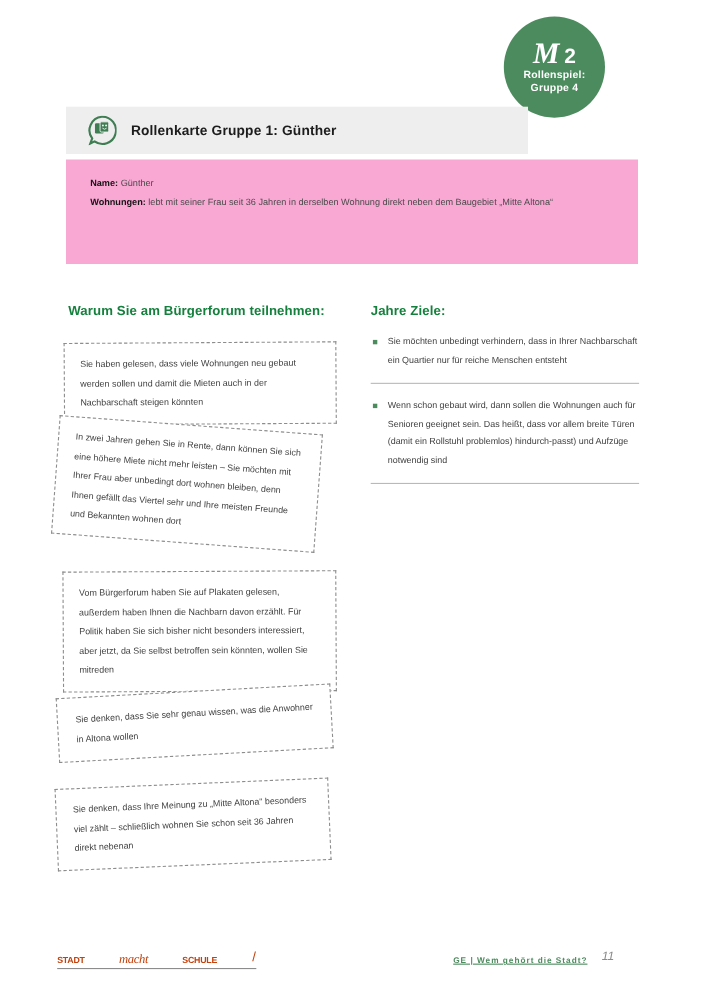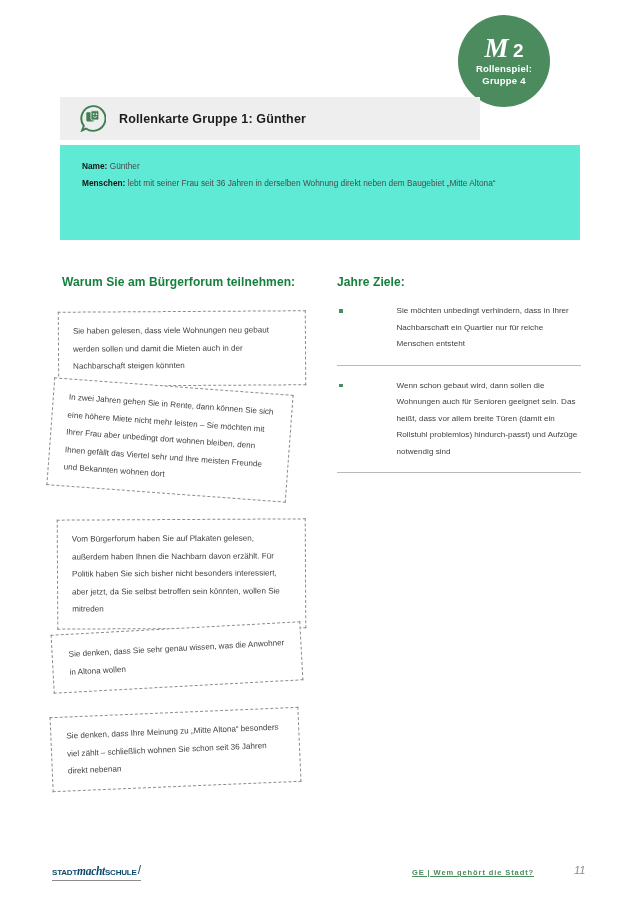--- a/index.html
+++ b/index.html
@@ -85,21 +85,21 @@
     letter-spacing: 0.15px;
   }
 
   
   .info-panel {
     position: absolute;
     left: 60px;
     top: 145px;
     width: 520px;
     height: 95px;
-    background: #5eead4;
+    background: #f9a8d4;
     box-sizing: border-box;
     padding: 13px 22px 0 22px;
   }
   .info-row {
     font-size: 8.3px;
     line-height: 16.5px;
     color: #4b4b4b;
     white-space: nowrap;
   }
   .info-row b {
@@ -158,65 +158,64 @@
     flex: 0 0 auto;
     width: 3.5px;
     height: 3.5px;
     background: #4c8b5e;
     margin: 6px 10px 0 2px;
   }
   .goal-text {
     font-size: 8.1px;
     line-height: 16.5px;
     color: #3f3f3f;
-    margin-left: 44px;
   }
 
   
   .footer-logo {
     position: absolute;
     left: 52px;
     top: 864px;
     display: flex;
     align-items: baseline;
     border-bottom: 1px solid #8c8c8c;
     padding-bottom: 2px;
-    color: #0c4a6e;
+    color: #c2410c;
+    gap: 31px;
   }
   .fl-a, .fl-c {
     font-size: 8px;
     font-weight: bold;
     letter-spacing: -0.2px;
     font-family: "Liberation Sans", sans-serif;
   }
   .fl-b {
     font-family: "Liberation Serif", serif;
     font-style: italic;
     font-size: 11.5px;
     letter-spacing: -0.3px;
-    font-weight: bold;
   }
   .fl-d {
     font-size: 12px;
     margin-left: 1px;
     transform: translateY(-1px);
   }
   .footer-right {
     position: absolute;
     left: 412px;
     top: 868px;
     font-size: 7.5px;
     font-weight: bold;
     color: #4c8b5e;
     letter-spacing: 0.9px;
     text-decoration: underline;
   }
   .footer-page {
     position: absolute;
-    left: 574px;
+    left: 547px;
     top: 864px;
     font-size: 11px;
     color: #8b8b8b;
     font-style: italic;
   }
 </style>
 </head>
 <body>
 
 <div class="badge">
@@ -241,21 +240,21 @@
   </span>
   <span class="header-title">Rollenkarte Gruppe 1: Günther</span>
 </div>
 
 <div class="info-panel">
   <div class="info-row">
     <b>Name:</b>
     <span>Günther</span>
   </div>
   <div class="info-row">
-    <b>Menschen:</b>
+    <b>Wohnungen:</b>
     <span>lebt mit seiner Frau seit 36 Jahren in derselben Wohnung direkt neben dem Baugebiet „Mitte Altona“</span>
   </div>
 </div>
 
 <div class="col-head left">Warum Sie am Bürgerforum teilnehmen:</div>
 <div class="col-head right">Jahre Ziele:</div>
 
 <div class="note note-1">
   <p>Sie haben gelesen, dass viele Wohnungen neu gebaut werden sollen und damit die Mieten auch in der Nachbarschaft steigen könnten</p>
 </div>

